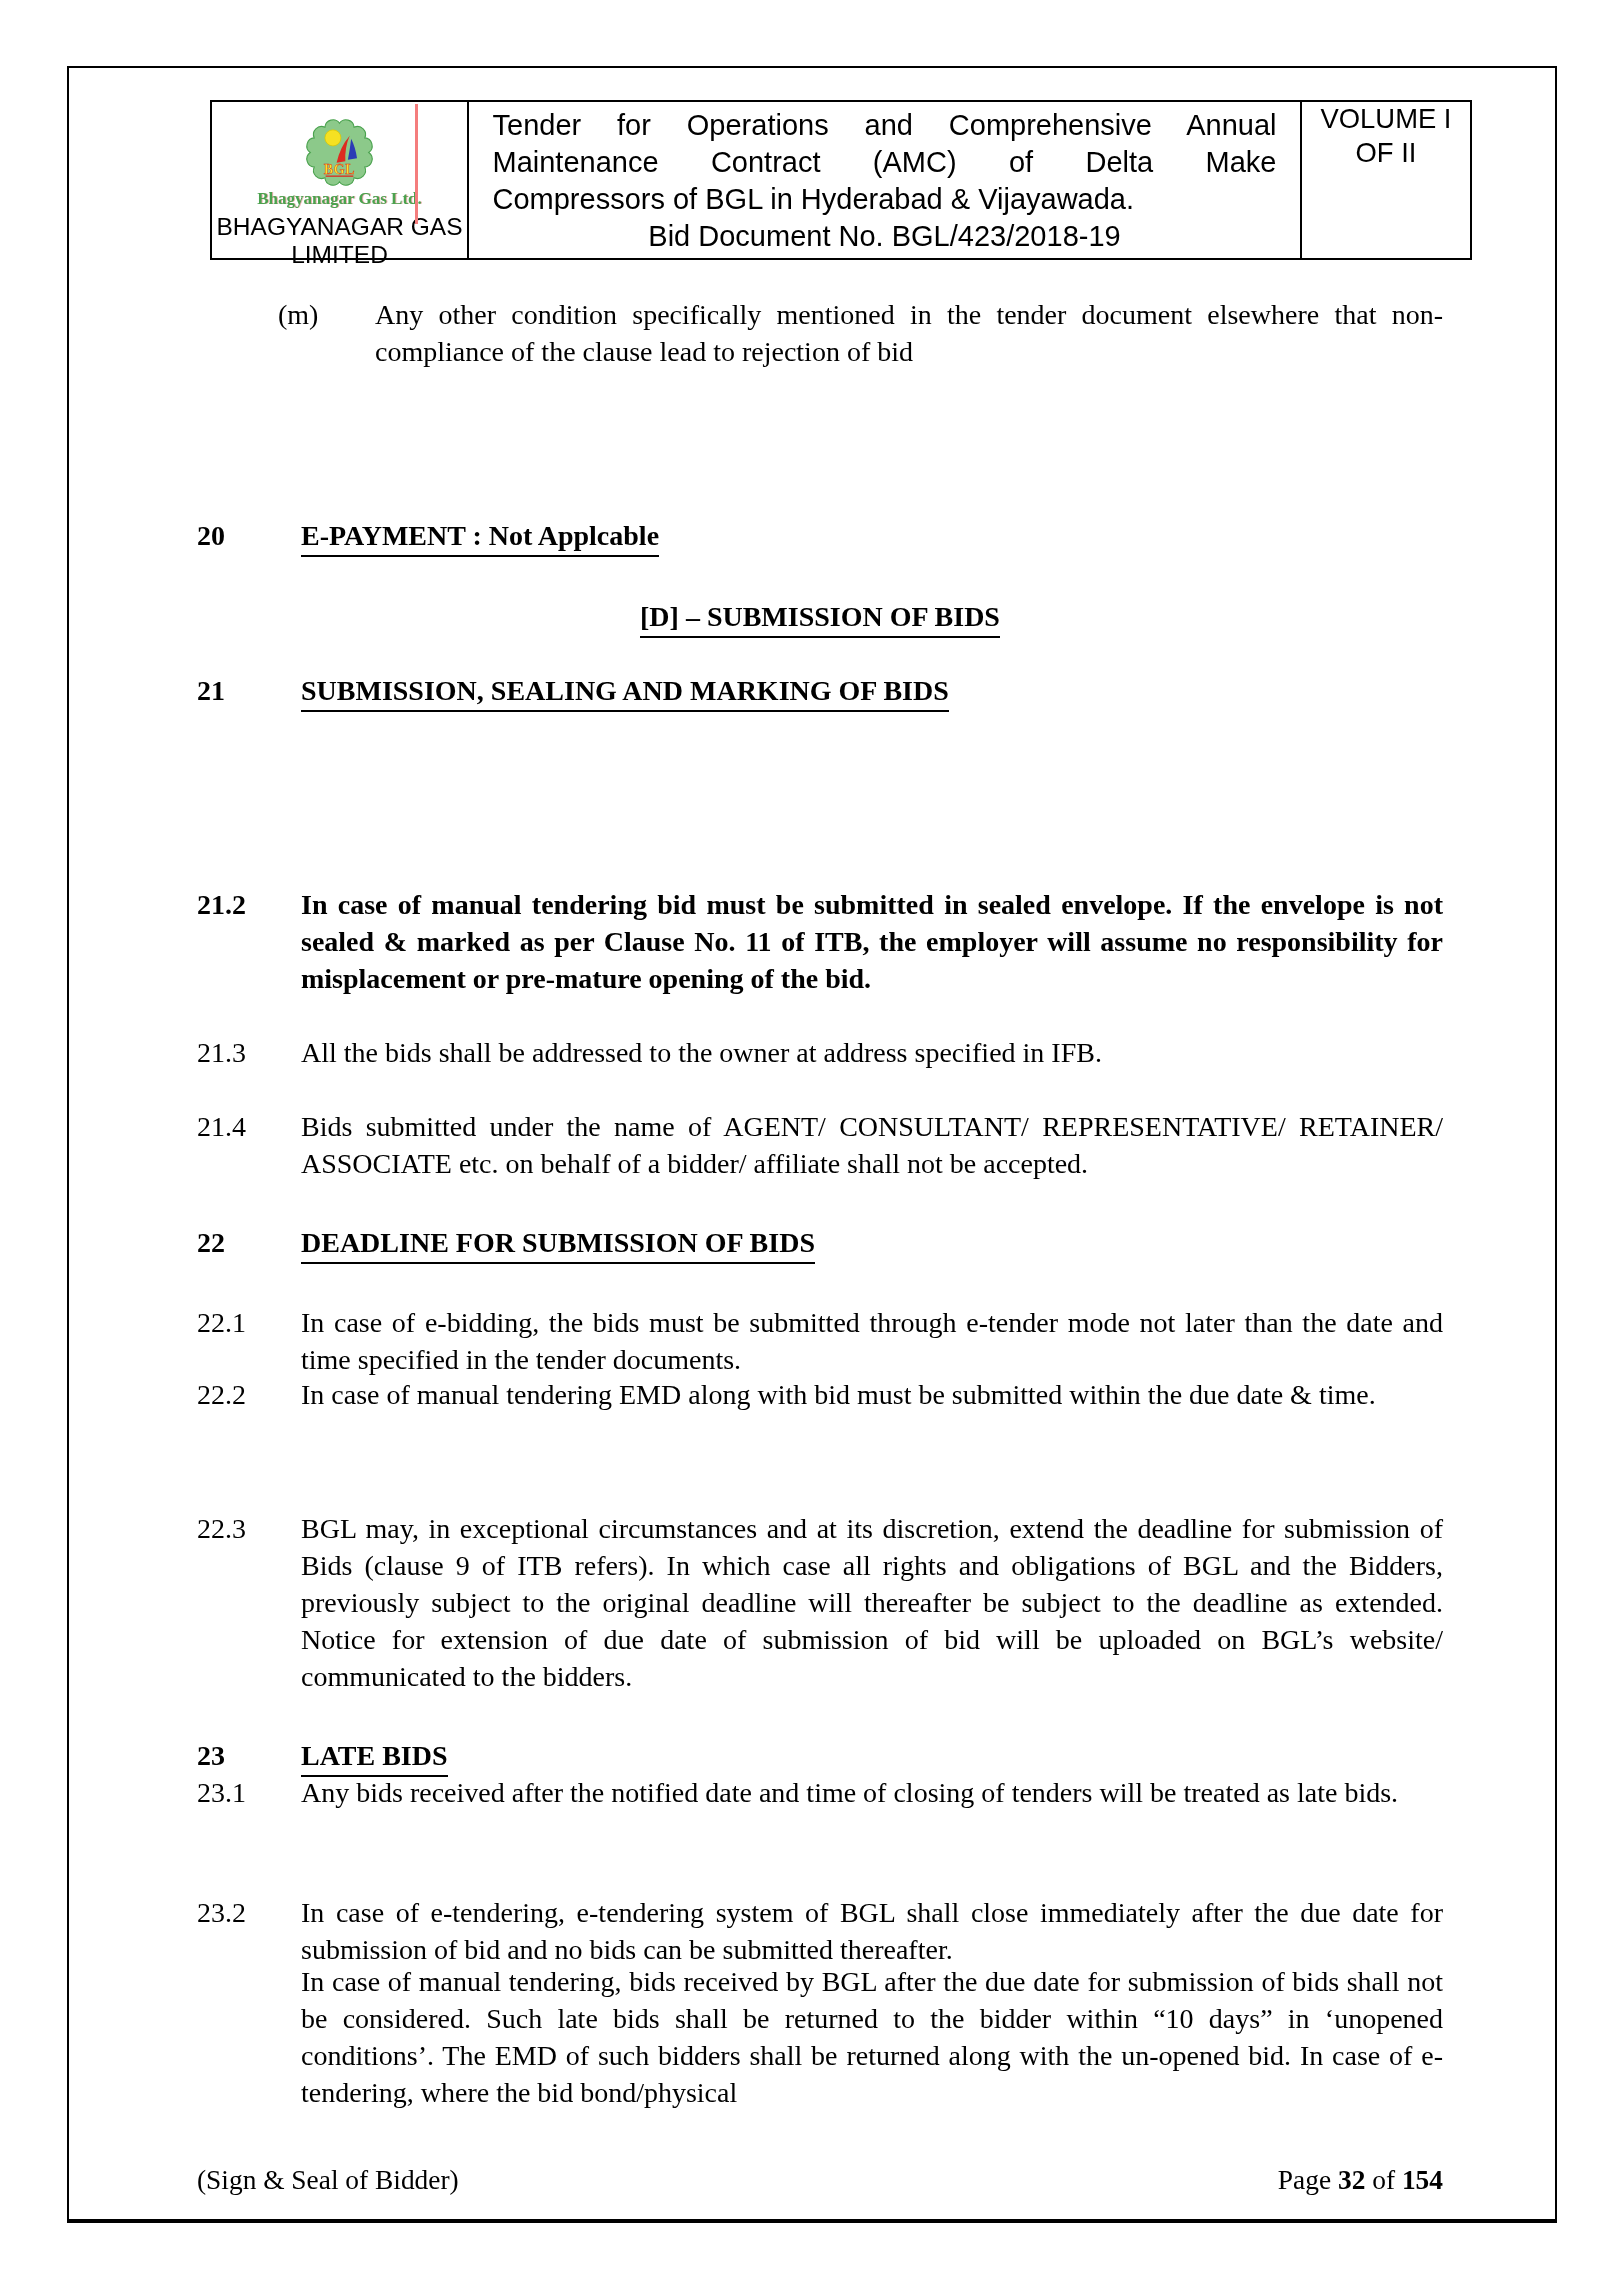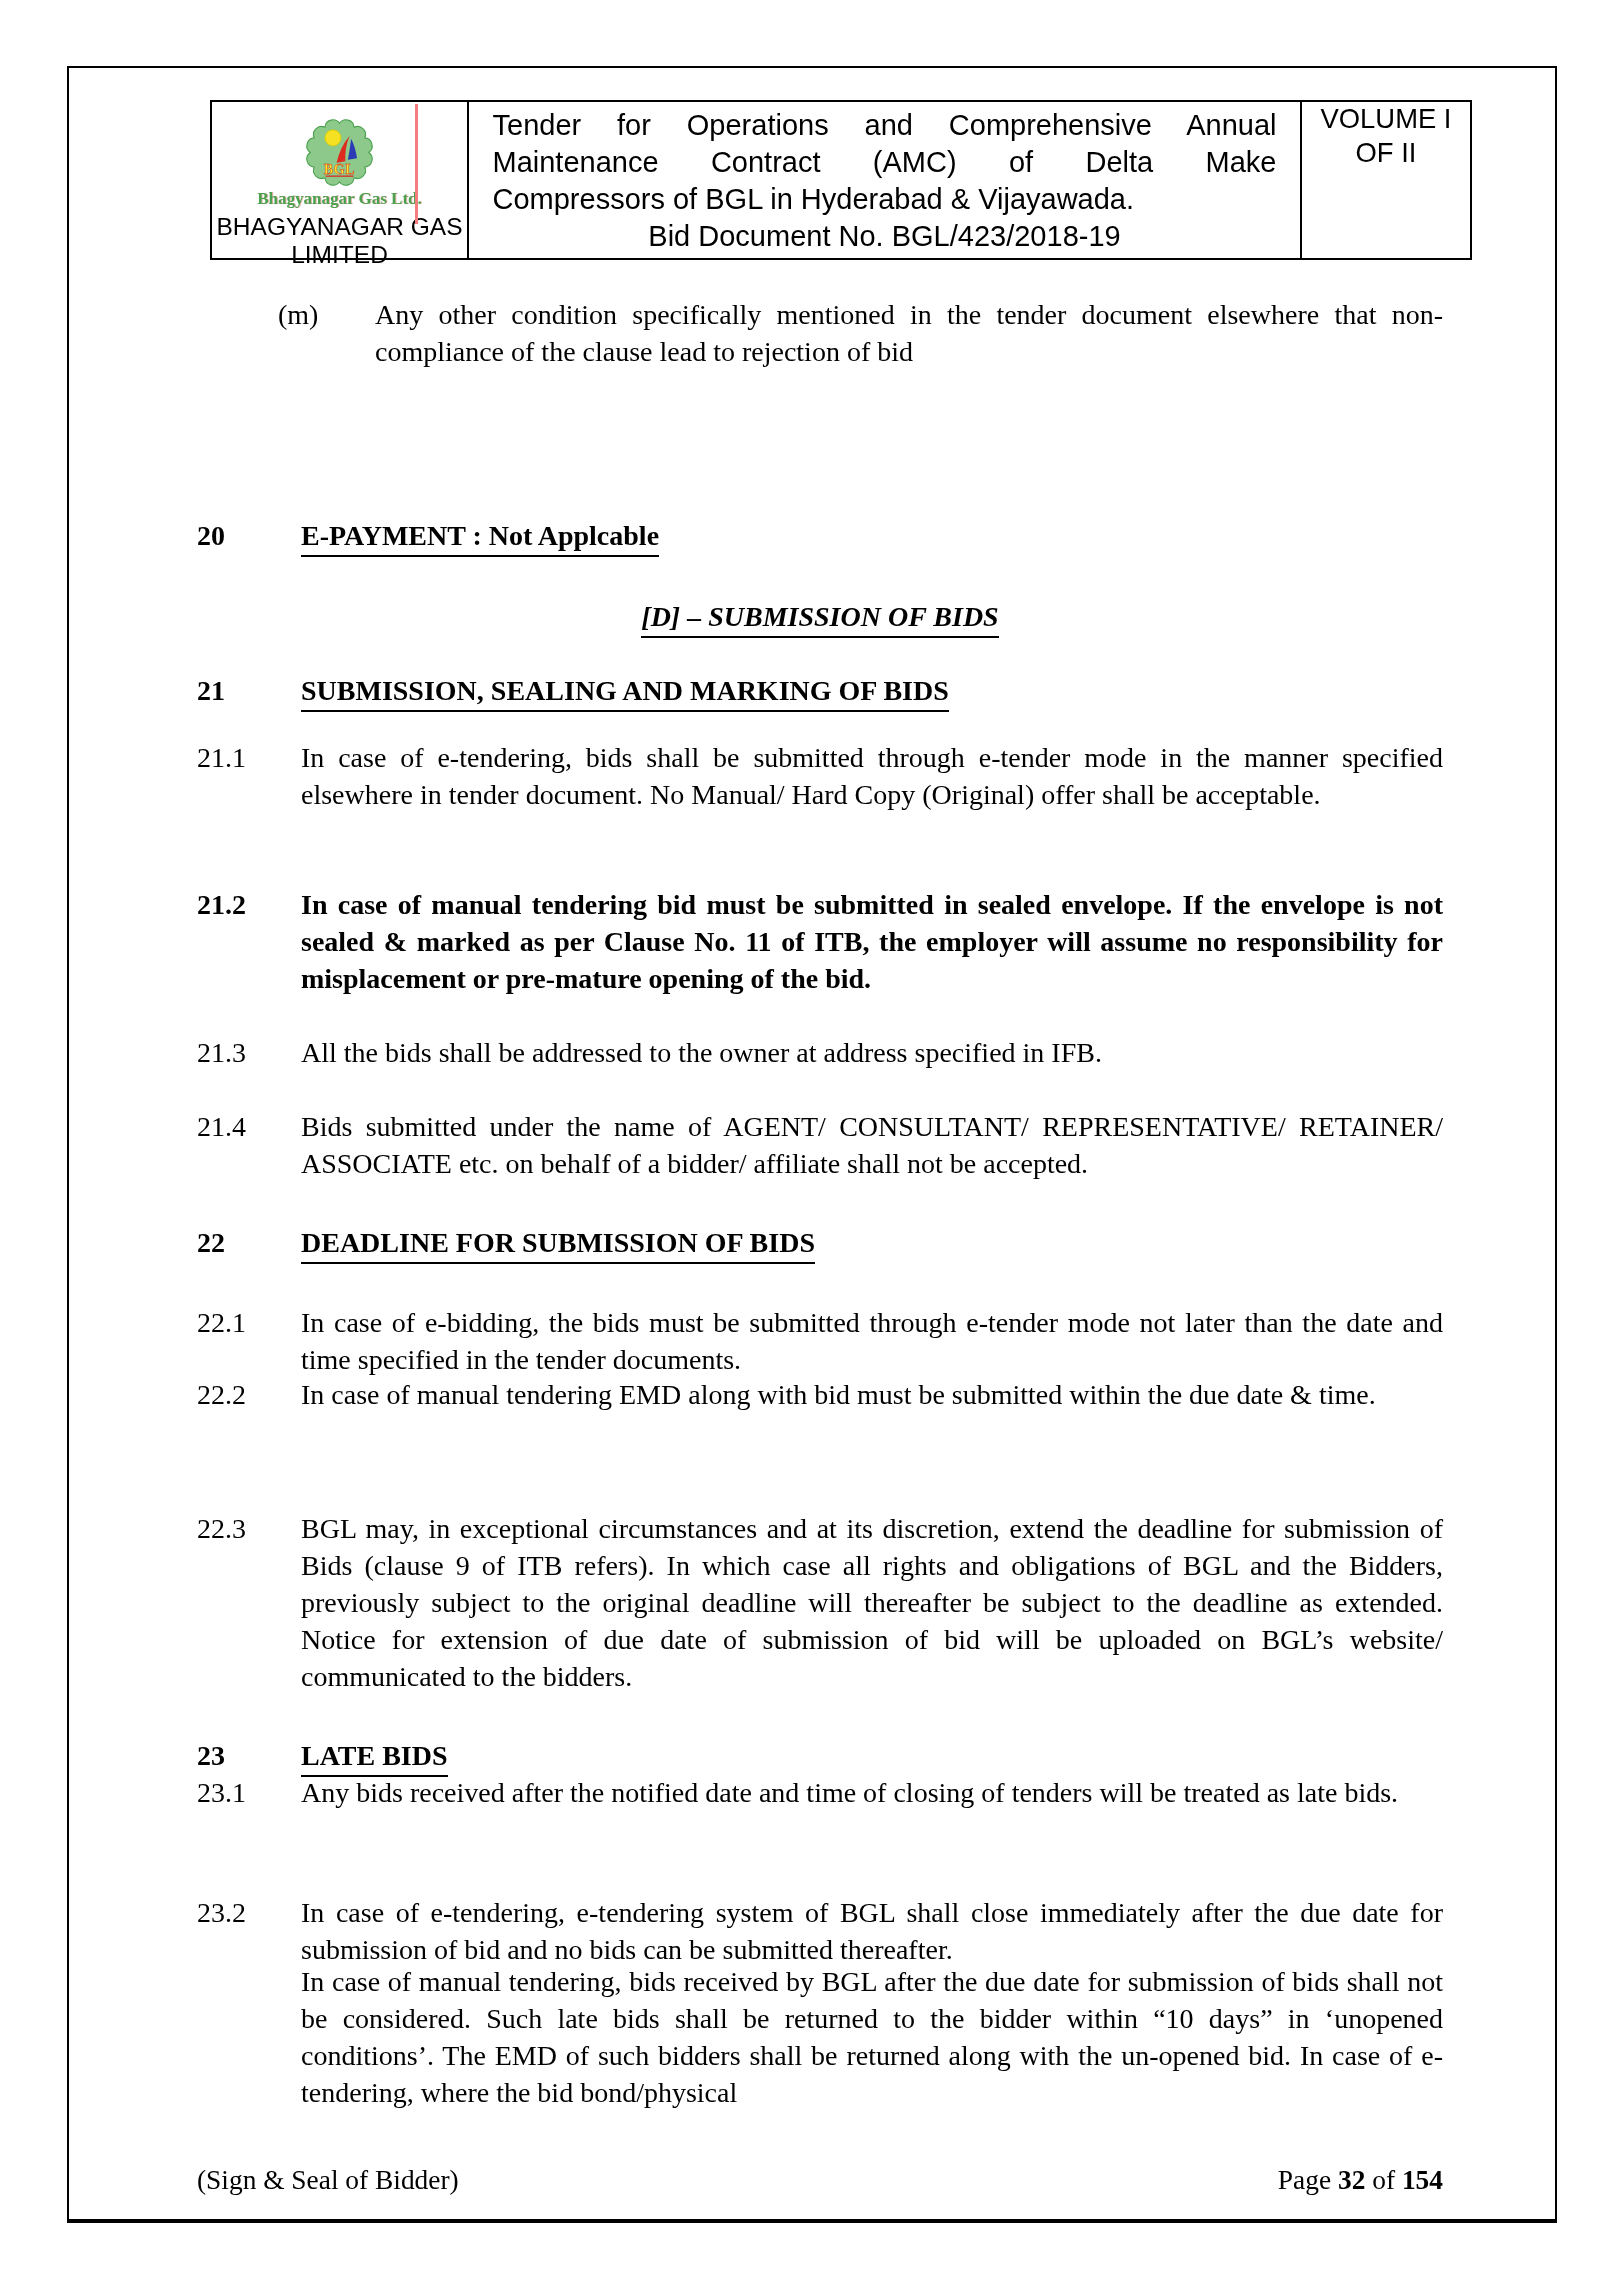--- a/index.html
+++ b/index.html
@@ -129,32 +129,28 @@
       <p class="mtext">Any other condition specifically mentioned in the tender document elsewhere that non-compliance of the clause lead to rejection of bid</p>
     </div>
 
 
     <div class="blk" style="left:128px;top:449px;width:1246px;">
       <span class="num-col bold">20</span>
       <span class="sec-title">E-PAYMENT : Not Applcable</span>
     </div>
 
     <div class="blk center-head" style="left:128px;top:530px;width:1246px;">
-      <span class="sec-title" style="margin-left:0;font-style:italic;">[D] – SUBMISSION OF BIDS</span>
+      <span class="sec-title" style="margin-left:0;">[D] – SUBMISSION OF BIDS</span>
     </div>
 
     <div class="blk" style="left:128px;top:604px;width:1246px;">
       <span class="num-col bold">21</span>
       <span class="sec-title">SUBMISSION, SEALING AND MARKING OF BIDS</span>
     </div>
 
-    <div class="blk" style="left:128px;top:671px;width:1246px;">
-      <span class="num-col">21.1</span>
-      <p class="clause-text">In case of e-tendering, bids shall be submitted through e-tender mode in the manner specified elsewhere in tender document. No Manual/ Hard Copy (Original) offer shall be acceptable.</p>
-    </div>
 
     <div class="blk" style="left:128px;top:818px;width:1246px;font-weight:bold;">
       <span class="num-col">21.2</span>
       <p class="clause-text">In case of manual tendering bid must be submitted in sealed envelope. If the envelope is not sealed &amp; marked as per Clause No. 11 of ITB, the employer will assume no responsibility for misplacement or pre-mature opening of the bid.</p>
     </div>
 
     <div class="blk" style="left:128px;top:966px;width:1246px;">
       <span class="num-col">21.3</span>
       <p class="clause-text">All the bids shall be addressed to the owner at address specified in IFB.</p>
     </div>

